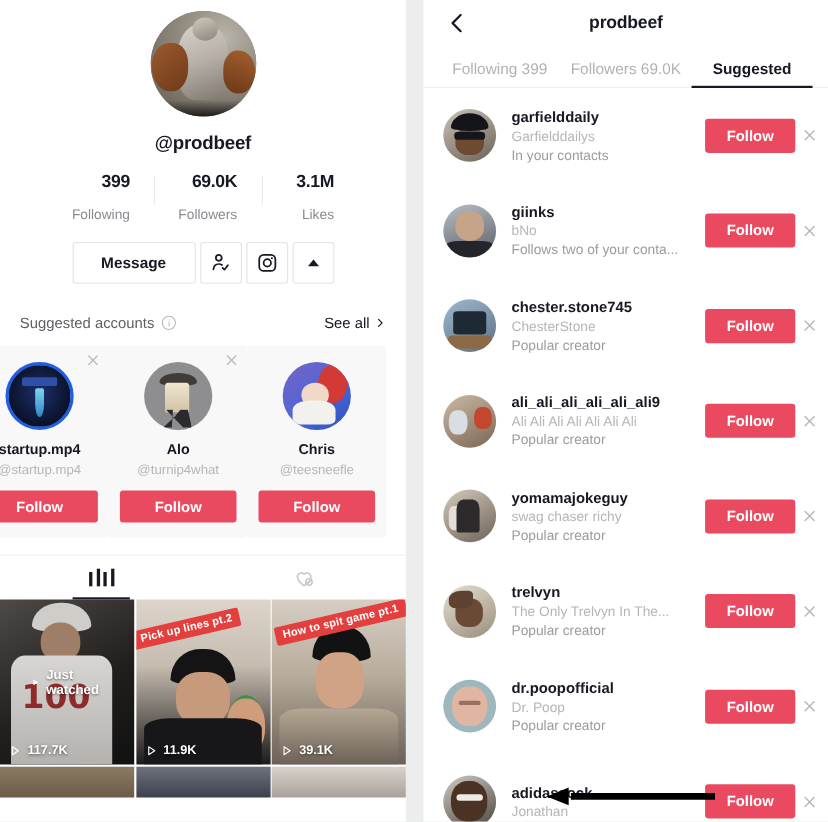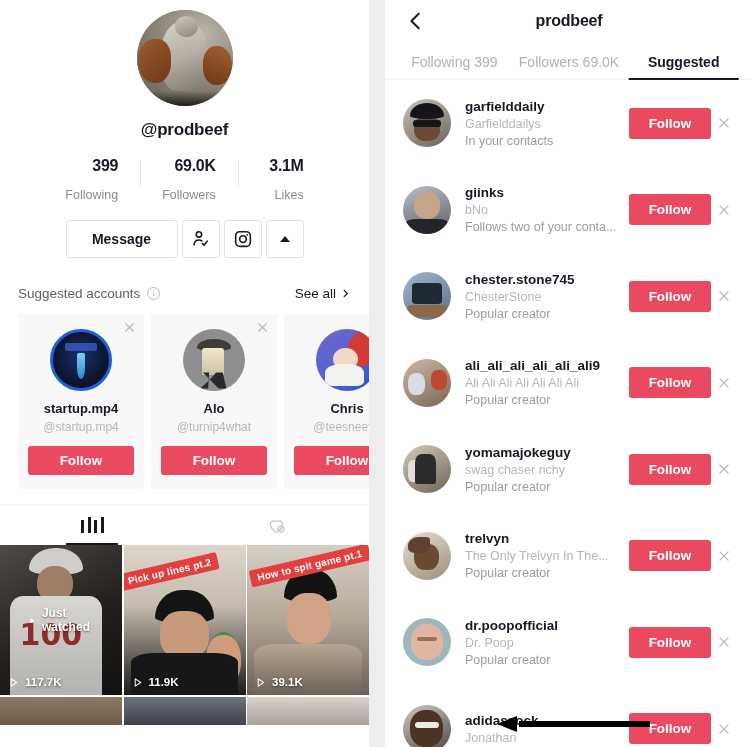--- a/index.html
+++ b/index.html
@@ -97,21 +97,21 @@
   }
   .sugg-title { font-size: 13.5px; color: #5e5f65; }
   .info-icon {
     width: 13px; height: 13px; border: 1.2px solid #b6b7ba; border-radius: 50%;
     margin-left: 7px; display: flex; align-items: center; justify-content: center;
     font-size: 9px; color: #b6b7ba; font-family: "Liberation Serif", serif;
   }
   .see-all { margin-left: auto; font-size: 13.5px; color: #161823; display: flex; align-items: center; cursor: pointer; }
   .see-all svg { margin-left: 4px; }
 
-  .cards { display: flex; gap: 7px; padding: 0 18px; margin-top: 8px; }
+  .cards { display: flex; padding: 0 18px; margin-top: 8px; justify-content: flex-end; }
   .card {
     width: 126px; flex: none; background: #f8f8f8; border-radius: 3px;
     padding: 13px 10px 14px; text-align: center; position: relative;
   }
   .card-x {
     position: absolute; right: 8px; top: 7px; width: 13px; height: 13px;
     cursor: pointer; opacity: .55;
   }
   .card-av {
     width: 62px; height: 62px; border-radius: 50%; margin: 2px auto 0;
@@ -231,21 +231,21 @@
     flex: 1; text-align: center; font-size: 14px; color: #b1b2b6;
     padding-bottom: 9px; position: relative; cursor: pointer; white-space: nowrap;
   }
   .rtab.active { color: #161823; font-weight: bold; }
   .rtab.active:after {
     content: ""; position: absolute; left: 50%; transform: translateX(-50%);
     bottom: -1px; width: 100%; height: 2.5px; background: #161823;
   }
 
   .rlist { }
-  .rrow { display: flex; align-items: center; padding: 12px 16px 12px 18px; height: 86.5px; }
+  .rrow { display: flex; align-items: center; padding: 12px 4px 12px 18px; height: 86.5px; }
   .rav { width: 48px; height: 48px; border-radius: 50%; flex: none; overflow: hidden; position: relative; }
   .rinfo { flex: 1; min-width: 0; margin-left: 14px; }
   .rname { font-size: 13.5px; font-weight: bold; color: #161823; white-space: nowrap; overflow: hidden; text-overflow: ellipsis; }
   .rsub { font-size: 12.5px; color: #b5b6ba; margin-top: 3px; white-space: nowrap; overflow: hidden; text-overflow: ellipsis; }
   .rmeta { font-size: 12.5px; color: #9b9ca1; margin-top: 3px; white-space: nowrap; overflow: hidden; text-overflow: ellipsis; }
   .rfollow {
     flex: none; width: 82px; height: 31px; border-radius: 3px; background: #ea4a60;
     color: #fff; font-size: 13.5px; font-weight: bold;
     display: flex; align-items: center; justify-content: center; cursor: pointer;
     margin-left: 8px;

